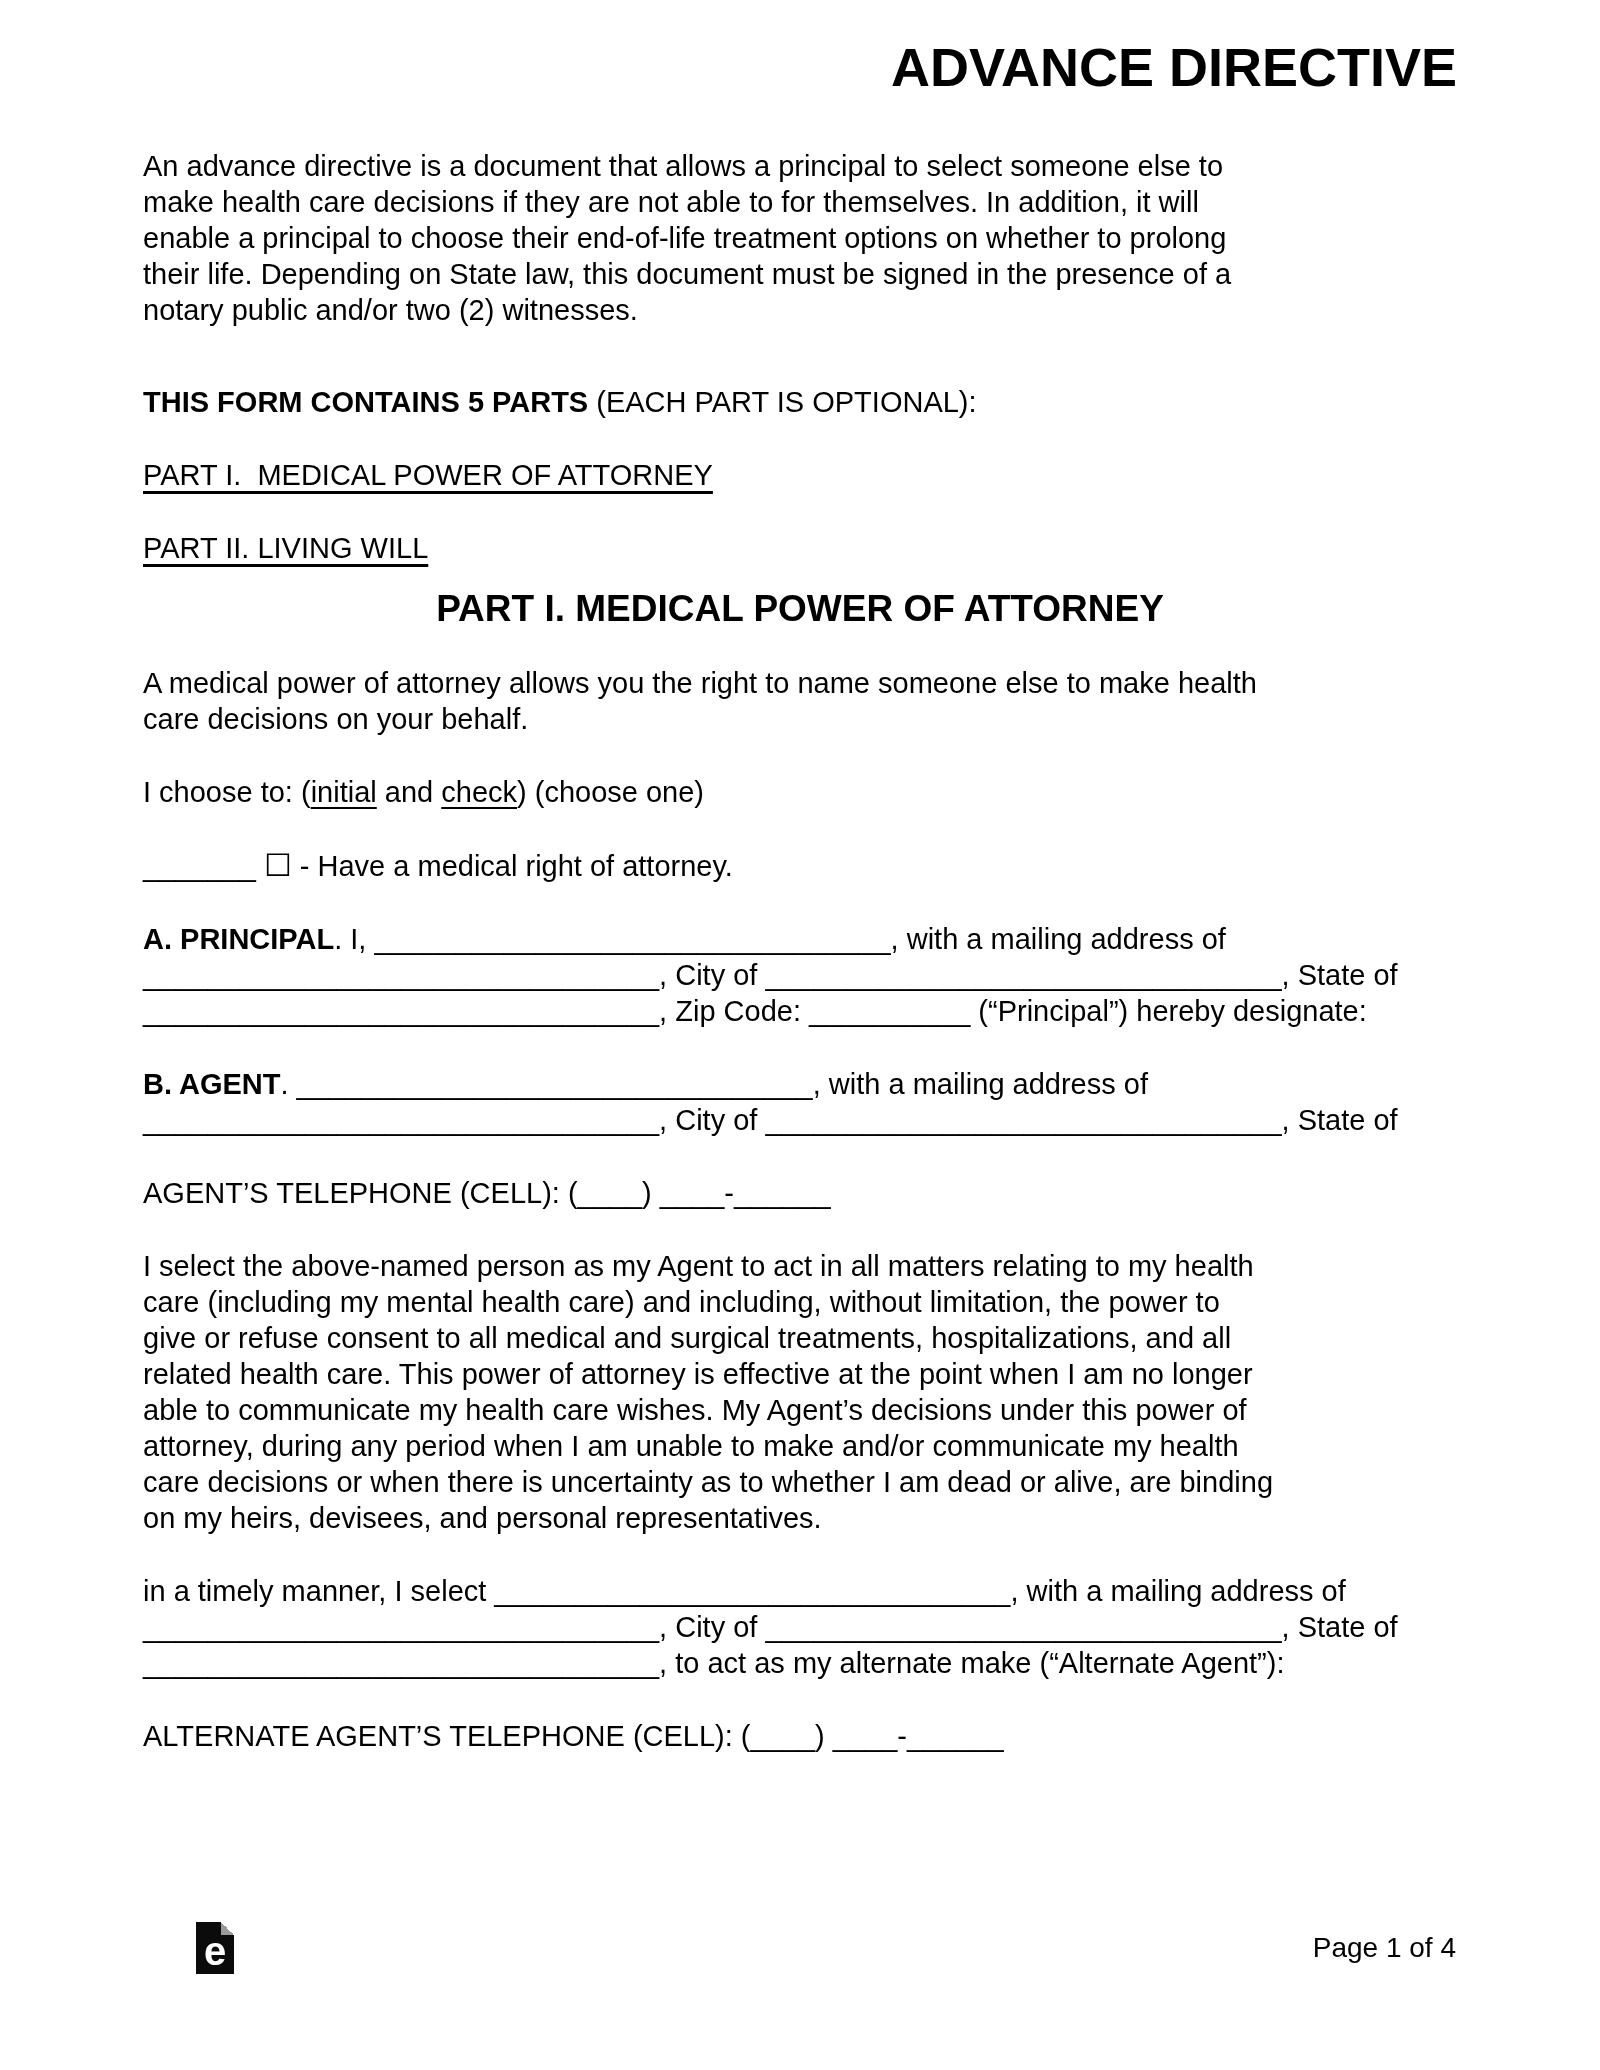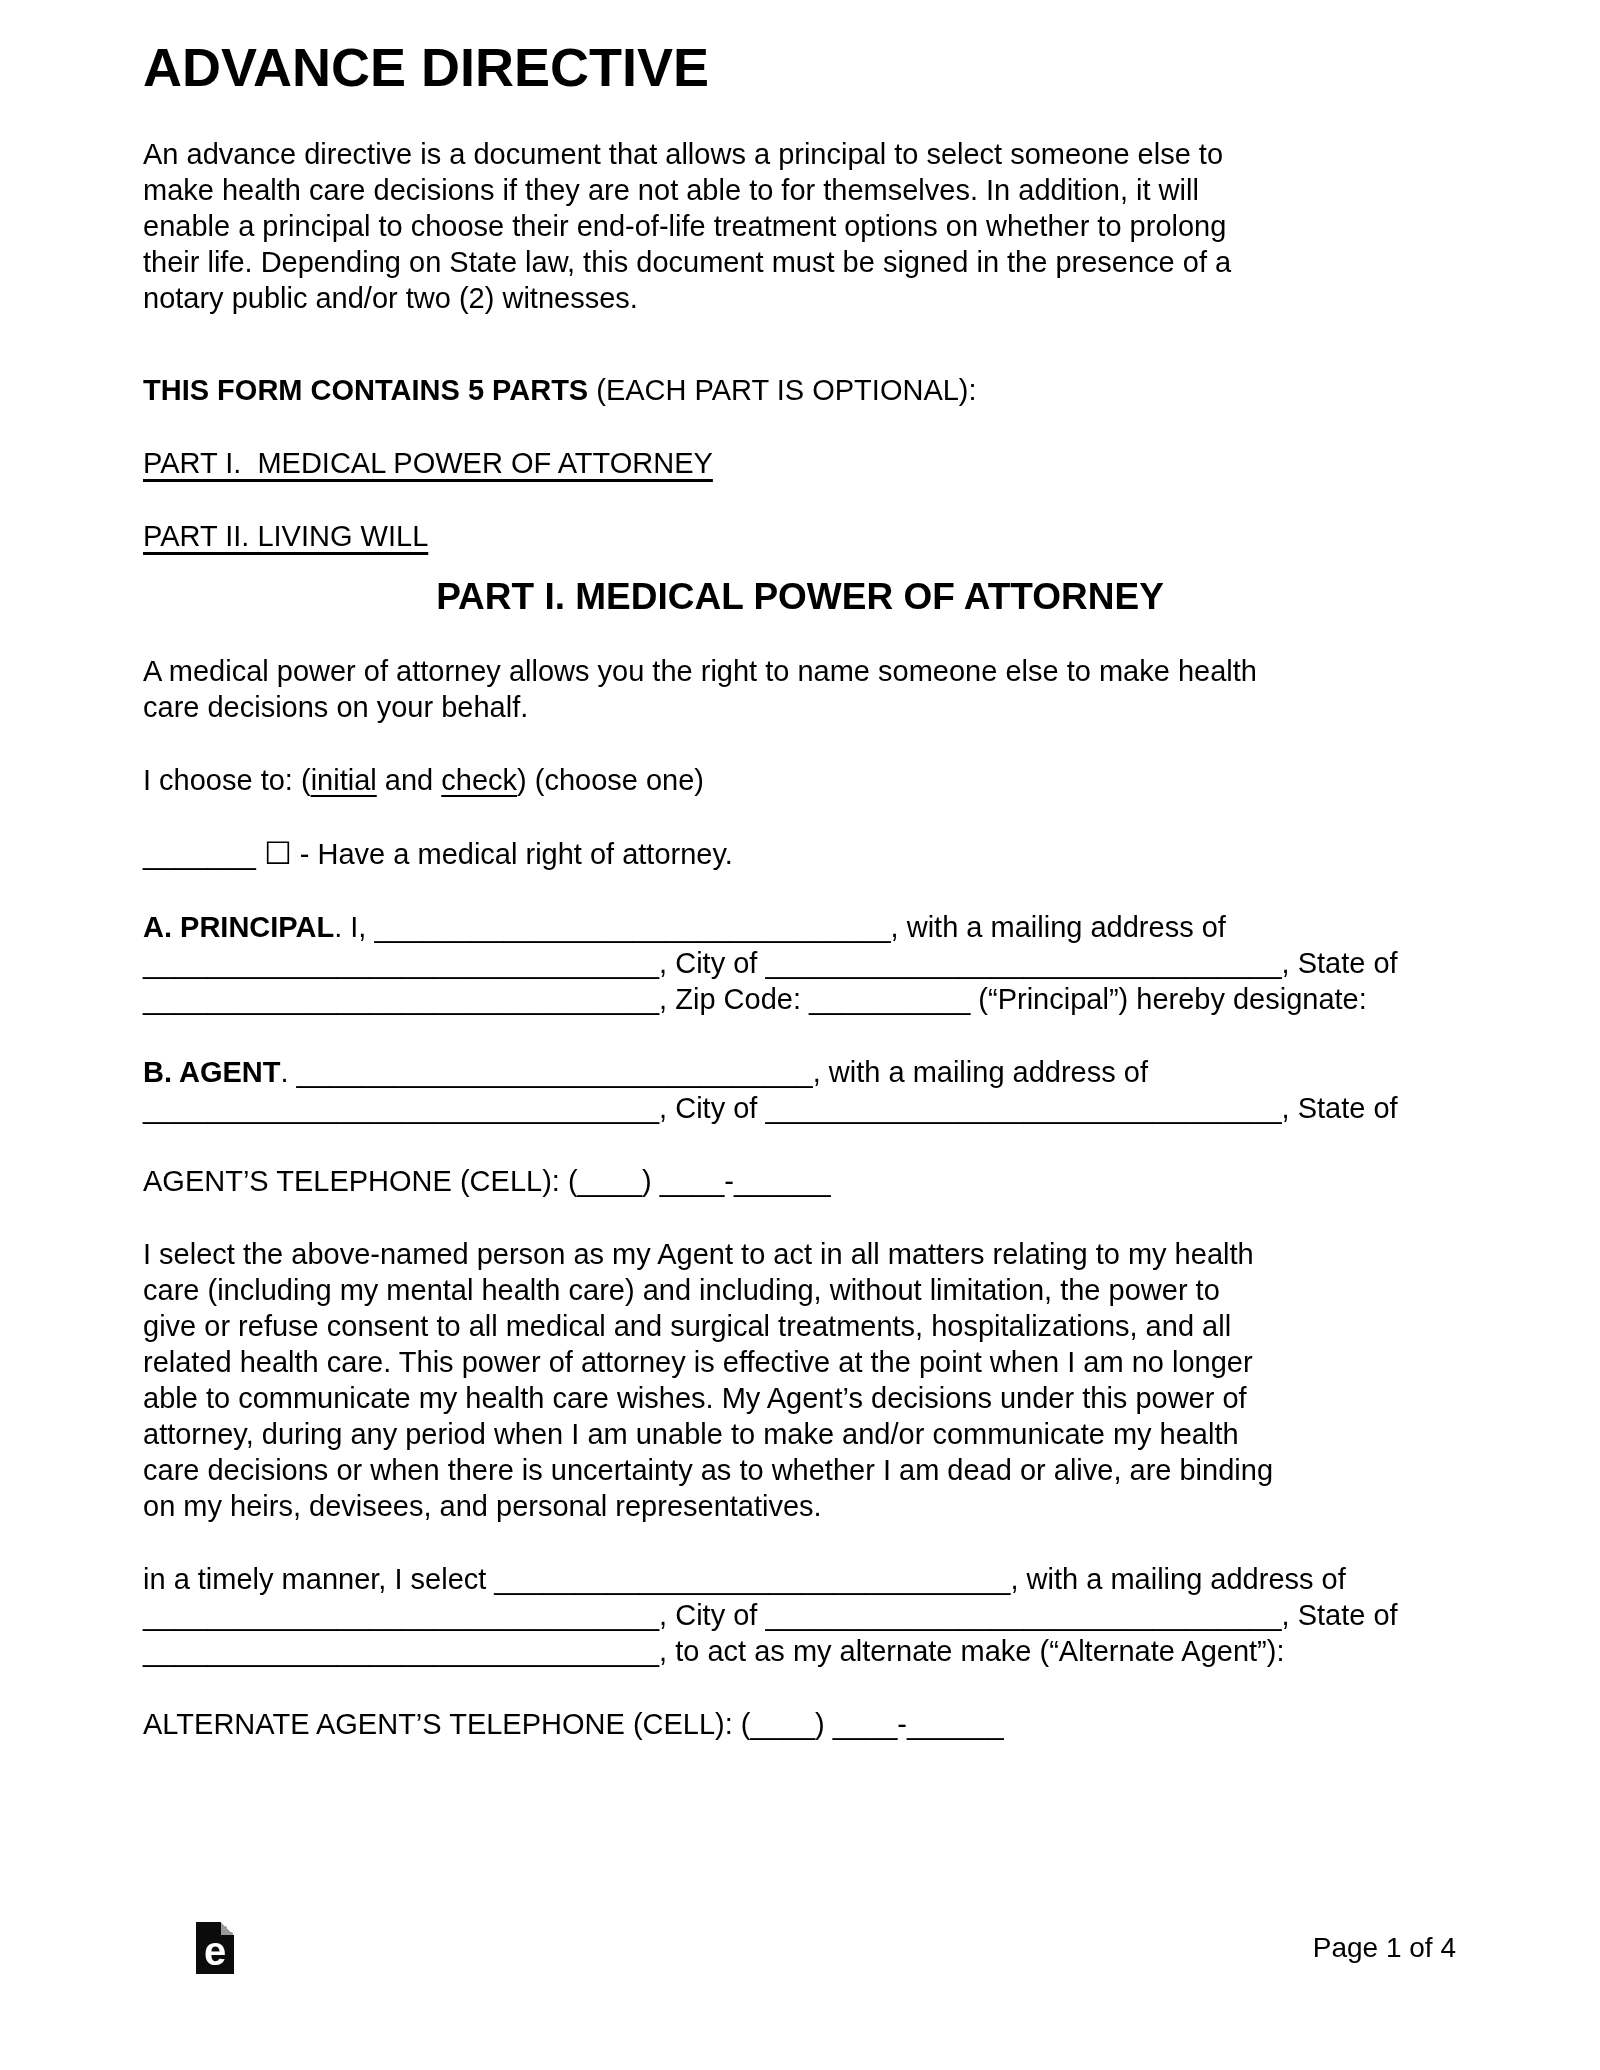--- a/index.html
+++ b/index.html
@@ -19,33 +19,33 @@
     overflow: hidden;
   }
   .content {
     padding: 0 143px;
   }
   h1.doc-title {
     margin: 36px 0 10px 0;
     font-size: 54px;
     line-height: 62px;
     font-weight: bold;
-    text-align: left;
+    text-align: right;
   }
   h2.part-heading {
     margin: 20px 0 0 0;
     font-size: 37px;
     line-height: 46px;
     font-weight: bold;
     text-align: center;
   }
   p {
     margin: 37px 0 0 0;
   }
-  p.intro { margin-top: 38px; }
+  p.intro { margin-top: 50px; }
   p.form-contains { margin-top: 56px; }
   p.description { margin-top: 33px; }
   .lines { white-space: pre-line; }
   .b { font-weight: bold; }
   .u {
     text-decoration: underline;
     text-decoration-thickness: 2px;
     text-underline-offset: 5px;
   }
   .toc-line {

